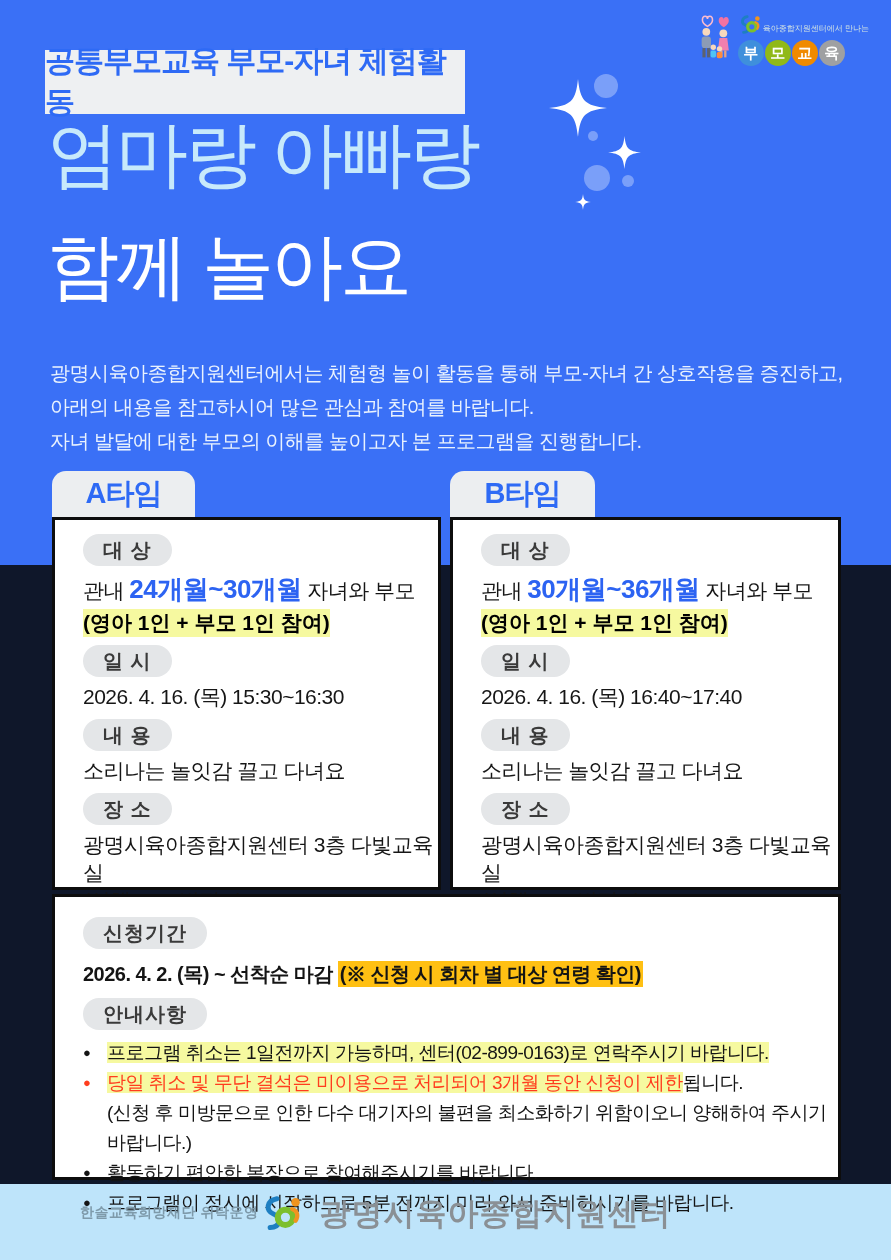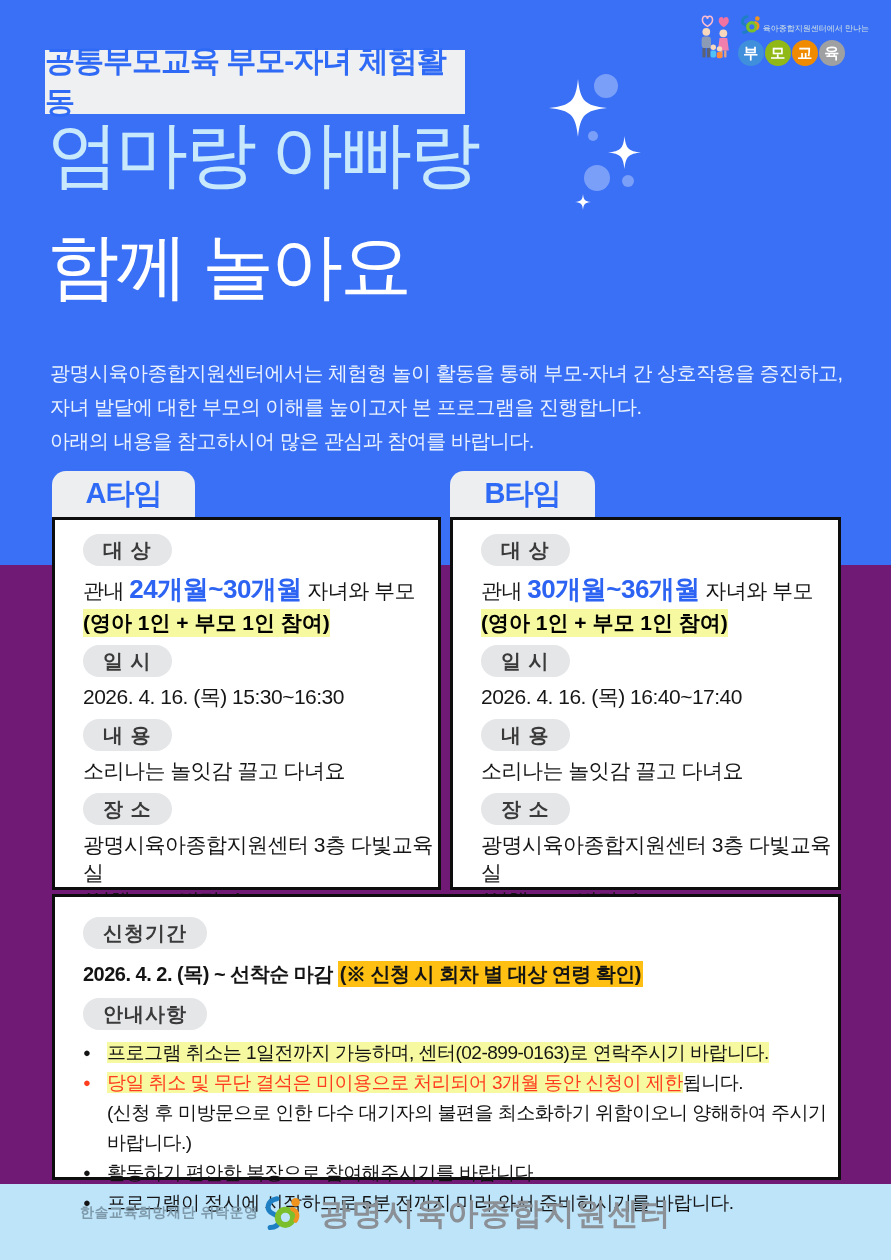--- a/index.html
+++ b/index.html
@@ -1,17 +1,17 @@
 <!DOCTYPE html>
 <html><head>
 <meta charset="utf-8">
 <style>
   * { margin:0; padding:0; box-sizing:border-box; }
   body { width:891px; height:1260px; font-family:"Liberation Sans", sans-serif; }
-  .page { position:relative; width:891px; height:1260px; background:#701a75; overflow:hidden; }
+  .page { position:relative; width:891px; height:1260px; background:#0f172a; overflow:hidden; }
 
   .header-bg { position:absolute; left:0; top:0; width:891px; height:565px; background:#3A70F6; }
   .footer-bg { position:absolute; left:0; top:1184px; width:891px; height:76px; background:#BEE4FA; }
 
   .badge { position:absolute; left:45px; top:50px; width:420px; height:64px;
            background:#EEF0F2; display:flex; align-items:center; justify-content:center;
            color:#2E6AF5; font-size:30px; font-weight:800; letter-spacing:-1px; }
 
   .title { position:absolute; left:47px; top:98px; font-weight:400; font-size:72px;
            line-height:112px; letter-spacing:-3px; }
@@ -116,22 +116,22 @@
     </div>
   </div>
 
   <div class="badge">공통부모교육 부모-자녀 체험활동</div>
   <div class="title">
     <div class="l1">엄마랑 아빠랑</div>
     <div class="l2">함께 놀아요</div>
   </div>
   <div class="desc">
     <div>광명시육아종합지원센터에서는 체험형 놀이 활동을 통해 부모-자녀 간 상호작용을 증진하고,</div>
+    <div>아래의 내용을 참고하시어 많은 관심과 참여를 바랍니다.</div>
     <div>자녀 발달에 대한 부모의 이해를 높이고자 본 프로그램을 진행합니다.</div>
-    <div>아래의 내용을 참고하시어 많은 관심과 참여를 바랍니다.</div>
   </div>
 
   <svg class="spark" style="left:549px;top:79px;width:58px;height:58px" viewBox="0 0 100 100">
       <path d="M50 0 C54 38 62 46 100 50 C62 54 54 62 50 100 C46 62 38 54 0 50 C38 46 46 38 50 0 Z" fill="#fff"></path>
     </svg>
   <svg class="spark" style="left:608px;top:136px;width:33px;height:33px" viewBox="0 0 100 100">
       <path d="M50 0 C54 38 62 46 100 50 C62 54 54 62 50 100 C46 62 38 54 0 50 C38 46 46 38 50 0 Z" fill="#fff"></path>
     </svg>
   <svg class="spark" style="left:575px;top:194px;width:16px;height:16px" viewBox="0 0 100 100">
       <path d="M50 0 C54 38 62 46 100 50 C62 54 54 62 50 100 C46 62 38 54 0 50 C38 46 46 38 50 0 Z" fill="#fff"></path>

